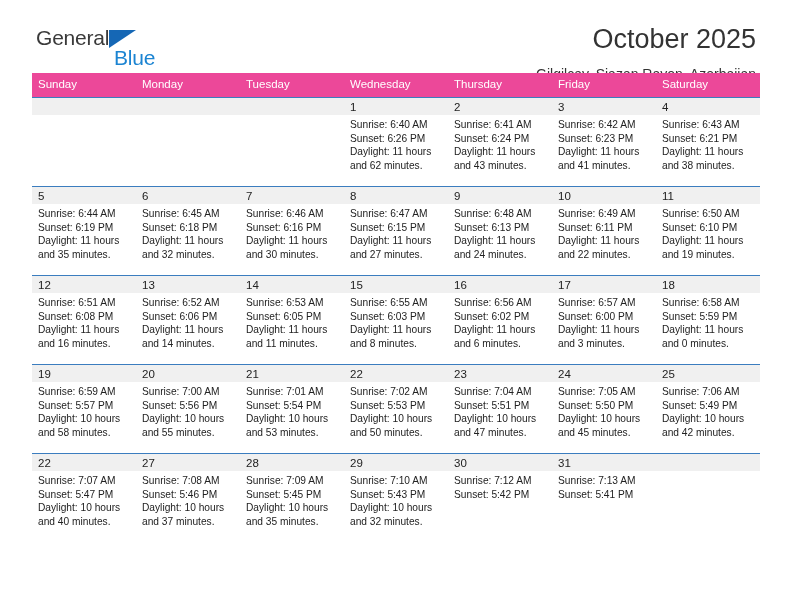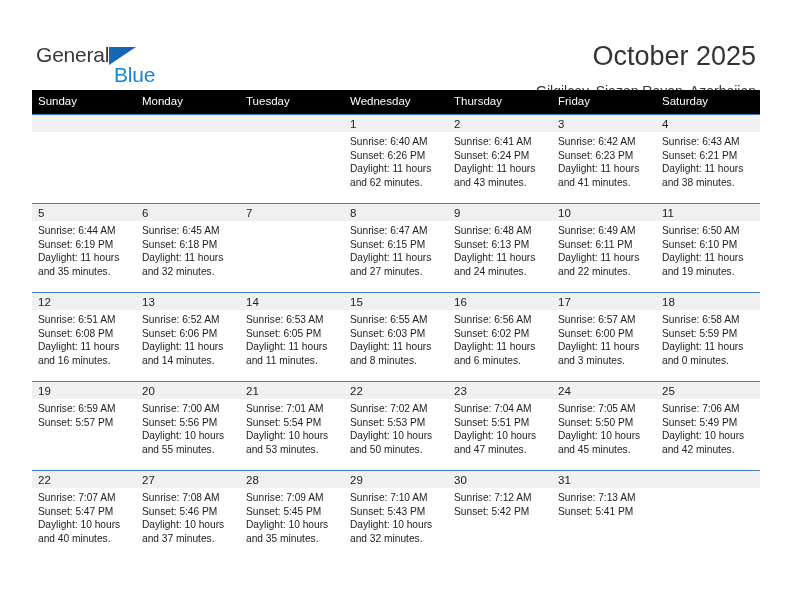--- a/index.html
+++ b/index.html
@@ -12,21 +12,21 @@
     height: 612px;
     font-family: "Liberation Sans", sans-serif;
     color: #000000;
     overflow: hidden;
   }
   .page {
     position: relative;
     width: 792px;
     height: 488px;
     box-sizing: border-box;
-    padding: 18px 32px;
+    padding: 1px 32px;
   }
 
   
   .header {
     position: relative;
     height: 72px;
   }
   .logo {
     position: absolute;
     left: 4px;
@@ -86,21 +86,21 @@
   }
 
   
   .calendar {
     position: relative;
     width: 728px;
     margin: 0 auto;
   }
   .weekdays {
     display: flex;
-    background: #000000;
+    background: #ec4899;
   }
   .weekday {
     flex: 1 1 0;
     box-sizing: border-box;
     font-size: 11.5px;
     color: #ffffff;
     padding: 5px 6px 6px 6px;
     line-height: 13px;
   }
   .week {
@@ -240,20 +240,25 @@
       <div class="day">
         <div class="day-number-band">6</div>
         <div class="day-info">
           <div>Sunrise: 6:45 AM</div>
           <div>Sunset: 6:18 PM</div>
           <div class="daylight">Daylight: 11 hours and 32 minutes.</div>
         </div>
       </div>
       <div class="day">
         <div class="day-number-band">7</div>
+        <div class="day-info">
+          <div>Sunrise: 6:46 AM</div>
+          <div>Sunset: 6:16 PM</div>
+          <div class="daylight">Daylight: 11 hours and 30 minutes.</div>
+        </div>
       </div>
       <div class="day">
         <div class="day-number-band">8</div>
         <div class="day-info">
           <div>Sunrise: 6:47 AM</div>
           <div>Sunset: 6:15 PM</div>
           <div class="daylight">Daylight: 11 hours and 27 minutes.</div>
         </div>
       </div>
       <div class="day">
@@ -340,20 +345,21 @@
         </div>
       </div>
     </div>
 
     <div class="week">
       <div class="day">
         <div class="day-number-band">19</div>
         <div class="day-info">
           <div>Sunrise: 6:59 AM</div>
           <div>Sunset: 5:57 PM</div>
+          <div class="daylight">Daylight: 10 hours and 58 minutes.</div>
         </div>
       </div>
       <div class="day">
         <div class="day-number-band">20</div>
         <div class="day-info">
           <div>Sunrise: 7:00 AM</div>
           <div>Sunset: 5:56 PM</div>
           <div class="daylight">Daylight: 10 hours and 55 minutes.</div>
         </div>
       </div>

